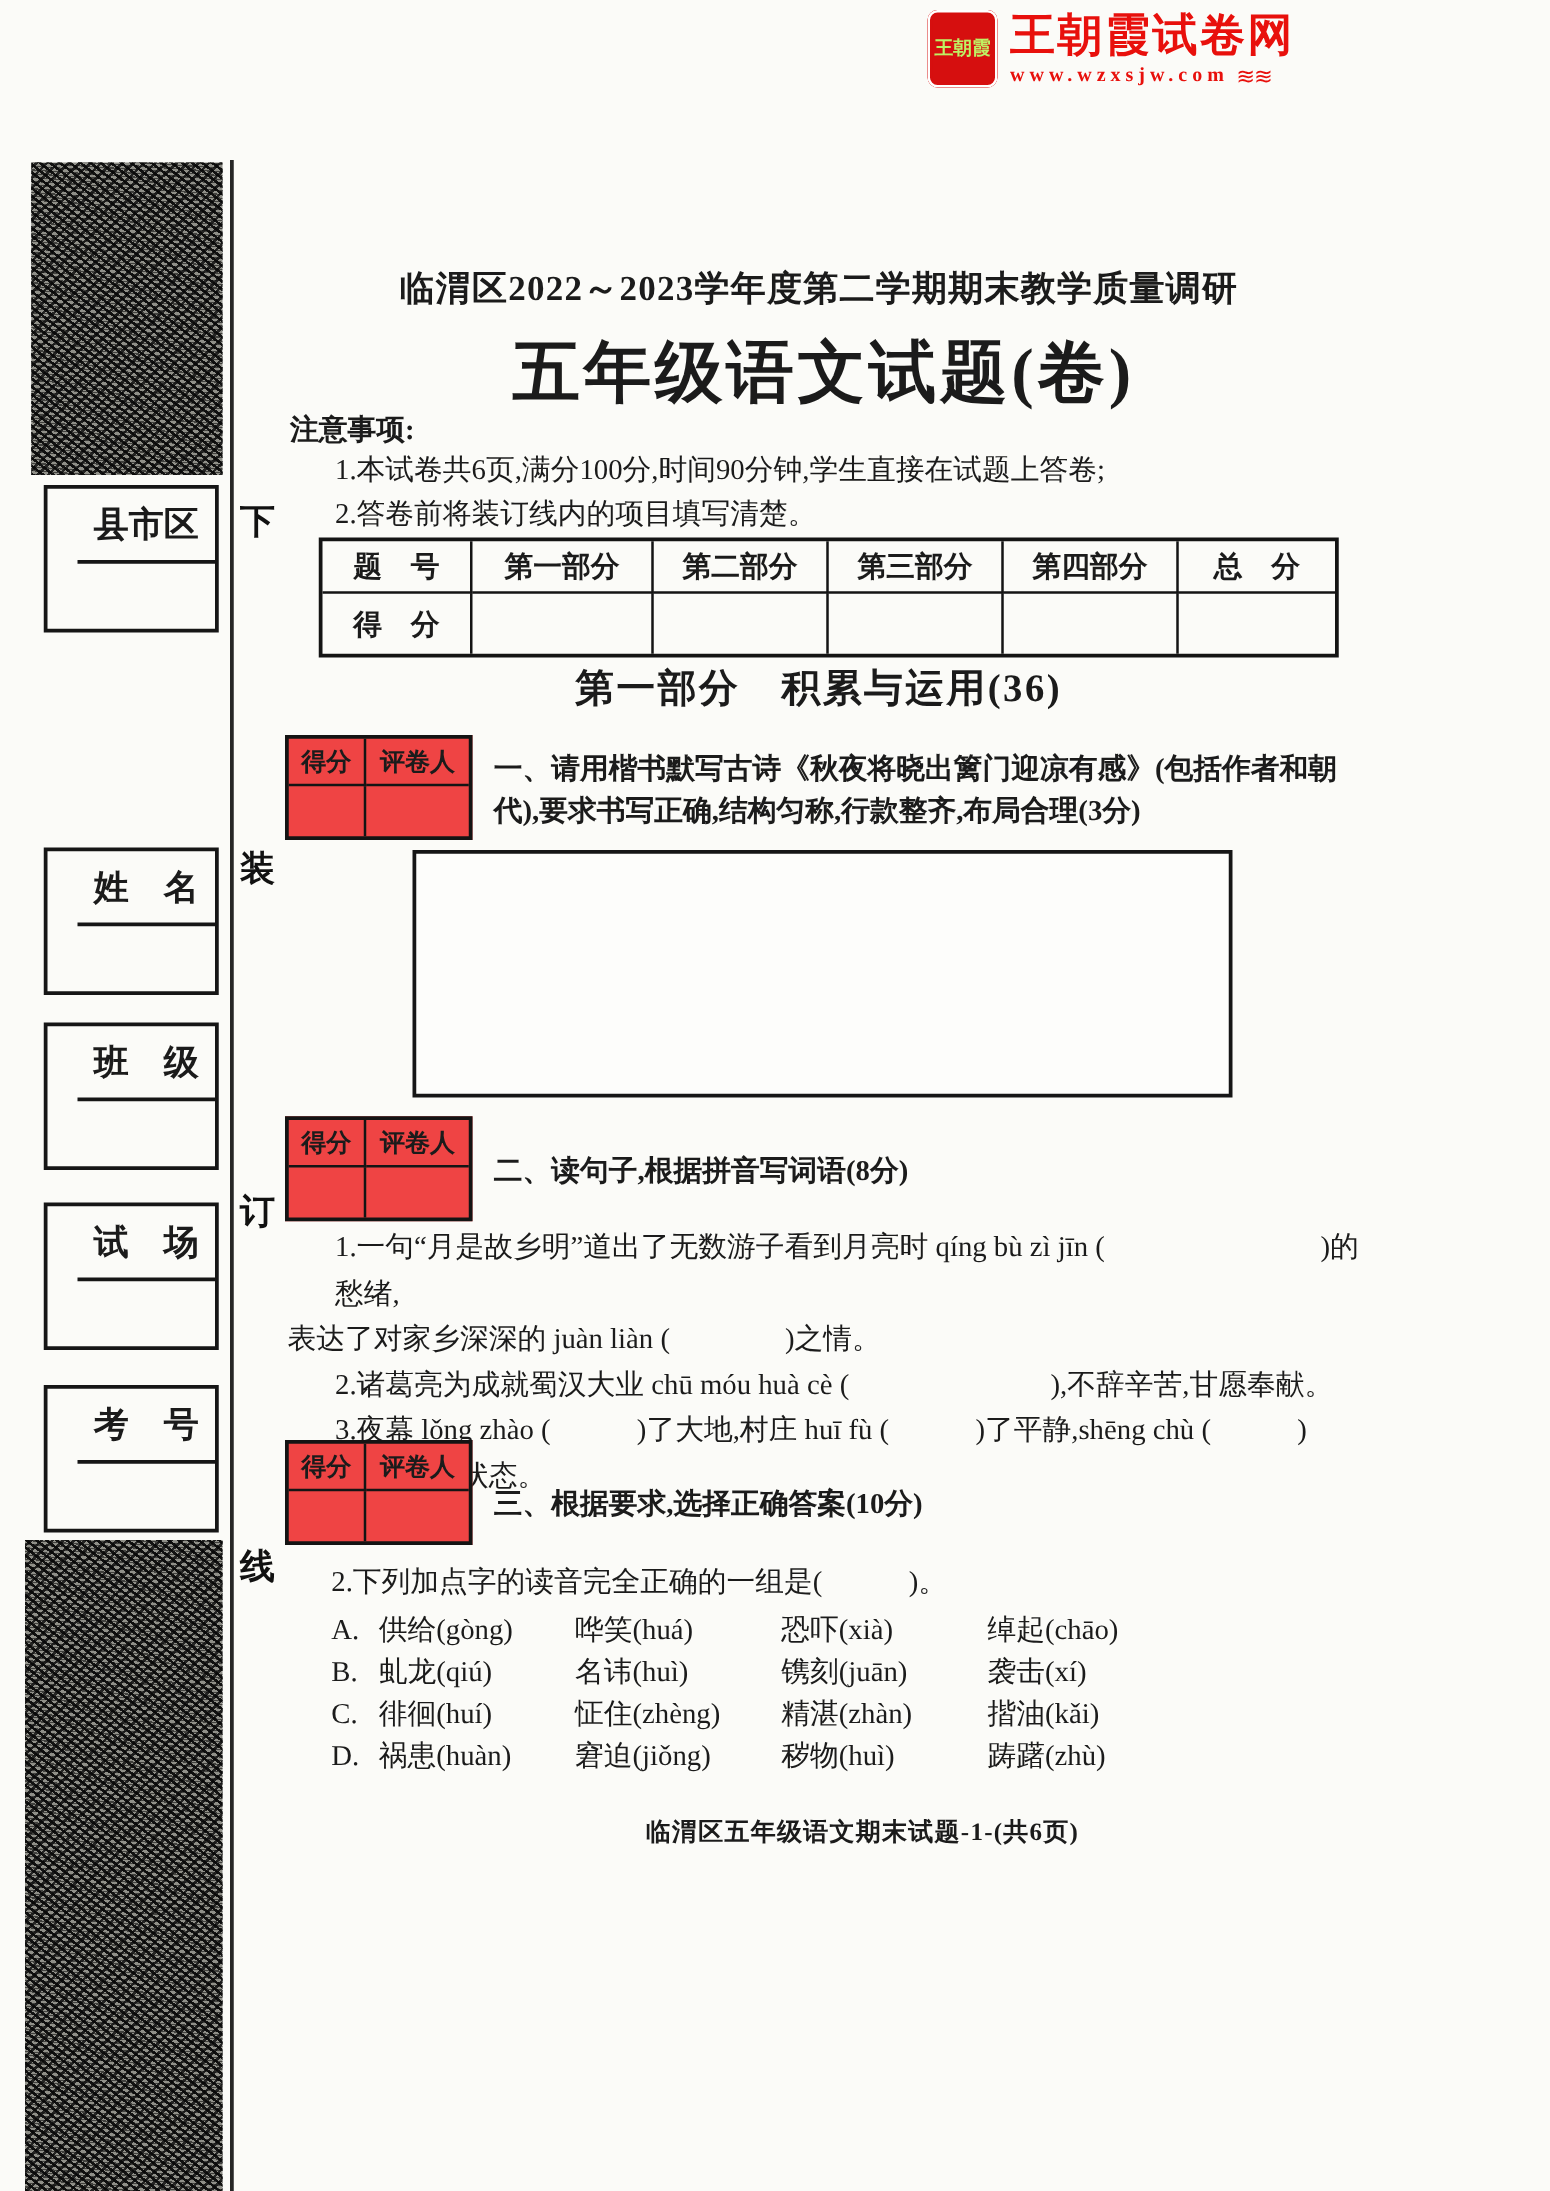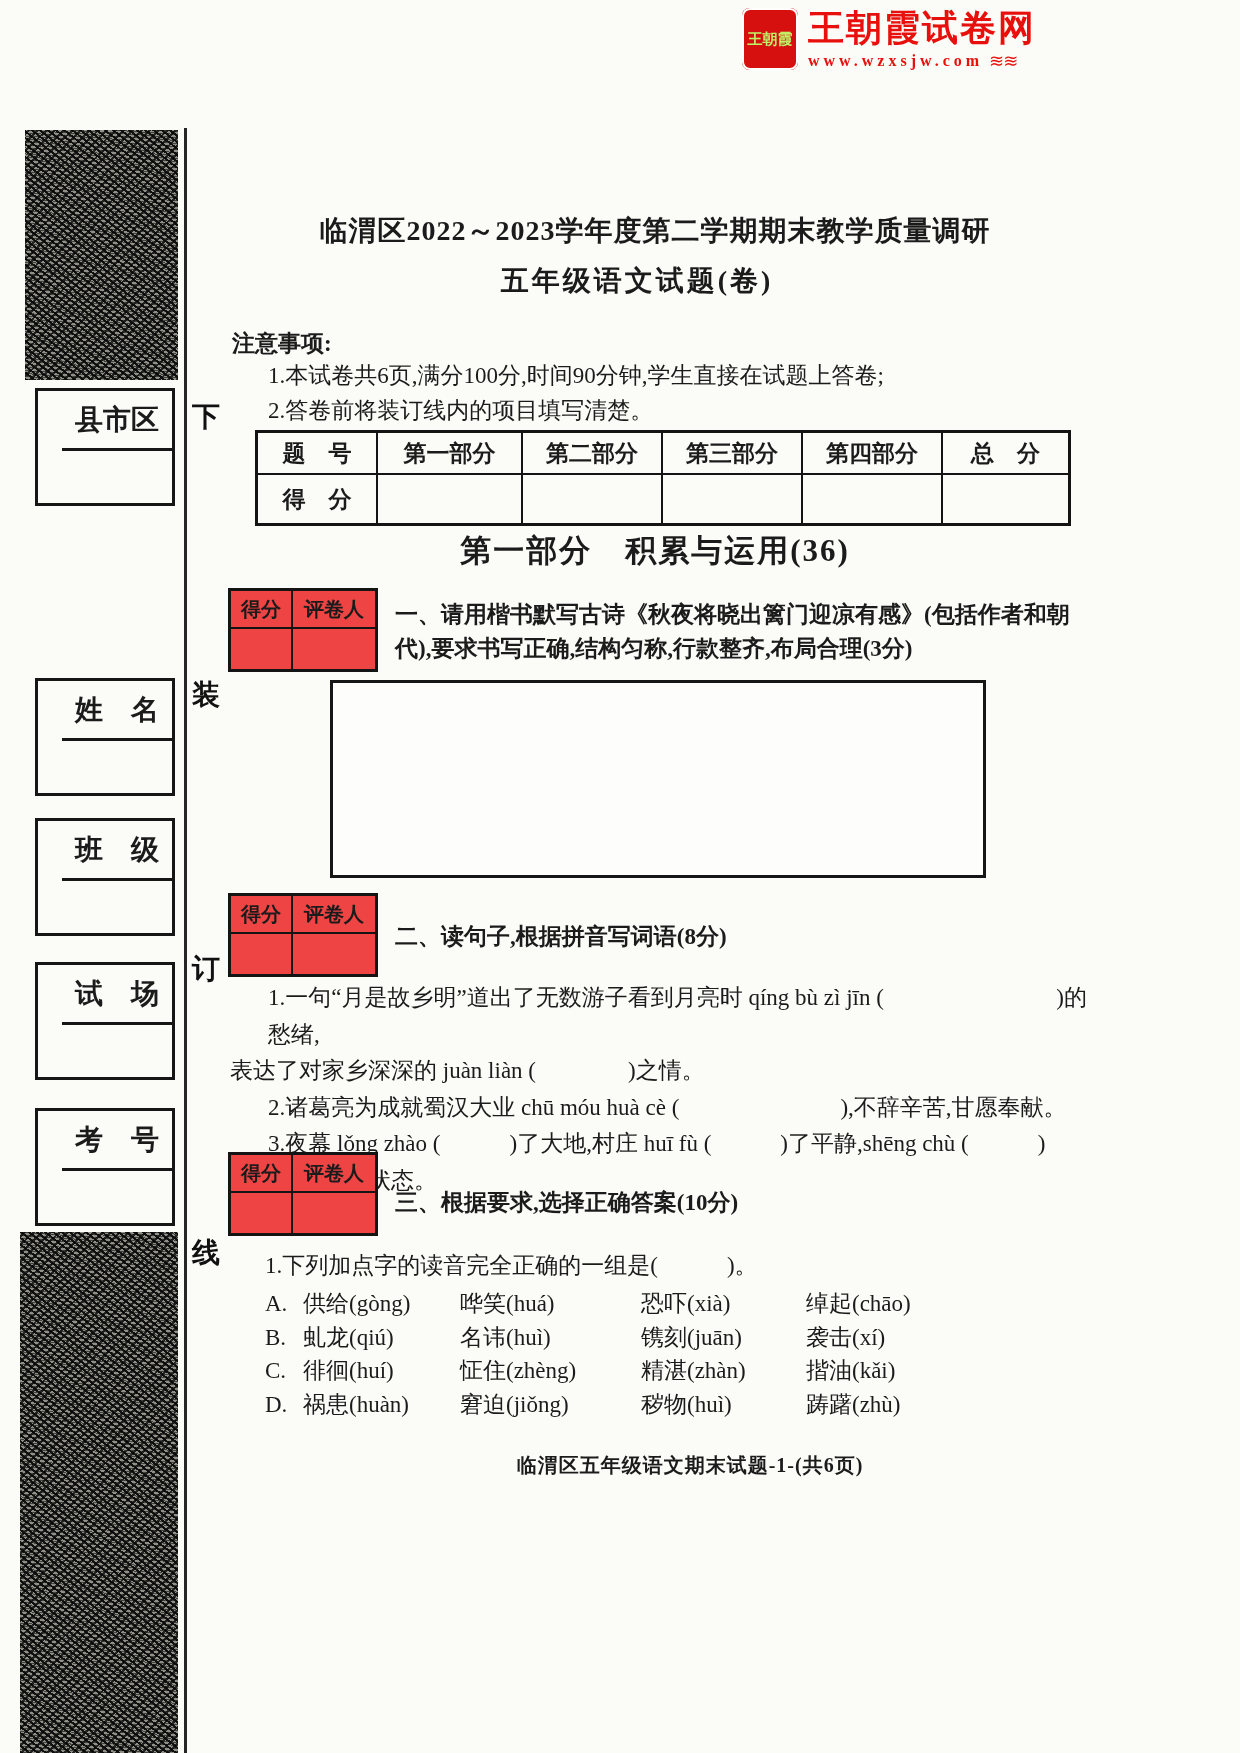--- a/index.html
+++ b/index.html
@@ -45,22 +45,22 @@
   .field-blank { height:52px; }
   .fb-0 { top:388px; } .fb-1 { top:528px; } .fb-2 { top:678px; }
   .fb-3 { top:818px; } .fb-4 { top:962px; } .fb-5 { top:1108px; }
 
   .spine-char { position:absolute; left:192px; font-size:28px; font-weight:bold; color:#111; }
   .sc-0 { top:398px; } .sc-1 { top:676px; } .sc-2 { top:950px; } .sc-3 { top:1234px; }
 
   
   .title    { position:absolute; top:212px; left:230px; width:850px; text-align:center;
               font-size:28px; font-weight:bold; letter-spacing:1px; }
-  .subtitle { position:absolute; top:262px; left:212px; width:850px; text-align:center;
-              font-size:28px; font-weight:bold; letter-spacing:3px; }
+  .subtitle { position:absolute; top:262px; left:234px; width:850px; text-align:center;
+              font-size:54px; font-weight:bold; letter-spacing:3px; }
 
   .notes-heading { position:absolute; top:328px; left:232px; font-size:23px; font-weight:bold; }
   .notes-list { position:absolute; top:358px; left:268px; width:830px; font-size:23px; line-height:35px; }
 
   
   .score-table {
     position:absolute; top:430px; left:255px;
     display:grid; grid-template-columns:120px 145px 140px 140px 140px 125px;
     grid-template-rows:42px 48px; border:3px solid #141414; background:#fbfbf8;
   }
@@ -98,21 +98,21 @@
   .q2-body { position:absolute; top:980px; left:230px; width:862px;
              font-size:23px; line-height:36.5px; }
   .prewrap { white-space:pre-wrap; }
   .indent { padding-left:38px; }
 
   .q3-q1 { position:absolute; top:1250px; left:265px; font-size:23px; }
 
   .options { position:absolute; top:1288px; left:265px; width:800px; font-size:23px; }
   .opt-row { display:flex; align-items:baseline; height:33.5px; }
   .opt-label { width:38px; }
-  .opt-w1 { width:157px; } .opt-w2 { width:165px; } .opt-w3 { width:165px;margin-left:16px; }
+  .opt-w1 { width:157px; } .opt-w2 { width:165px; } .opt-w3 { width:165px; }
 
   .footer { position:absolute; top:1452px; left:230px; width:920px; text-align:center;
             font-size:20px; font-weight:bold; letter-spacing:1px; }
 </style>
 </head>
 <body>
 
 <div class="page">
 
   <div class="logo">
@@ -208,21 +208,21 @@
     <div class="prewrap">也进入了休息状态。</div>
   </div>
 
   <div class="grader-box gbox-3">
     <div class="gb-cell">得分</div>
     <div class="gb-cell">评卷人</div>
     <div class="gb-cell"></div>
     <div class="gb-cell"></div>
   </div>
   <div class="q-prompt q3-title">三、根据要求,选择正确答案(10分)</div>
-  <div class="q3-q1 prewrap">1.下列加点字的读音完全正确的一组是(　　　)。</div>
+  <div class="q3-q1 prewrap">2.下列加点字的读音完全正确的一组是(　　　)。</div>
 
   <div class="options">
     <div class="opt-row">
       <span class="opt-label">A.</span>
       <span class="opt-w1">供给(gòng)</span>
       <span class="opt-w2">哗笑(huá)</span>
       <span class="opt-w3">恐吓(xià)</span>
       <span class="opt-w4">绰起(chāo)</span>
     </div>
     <div class="opt-row">

